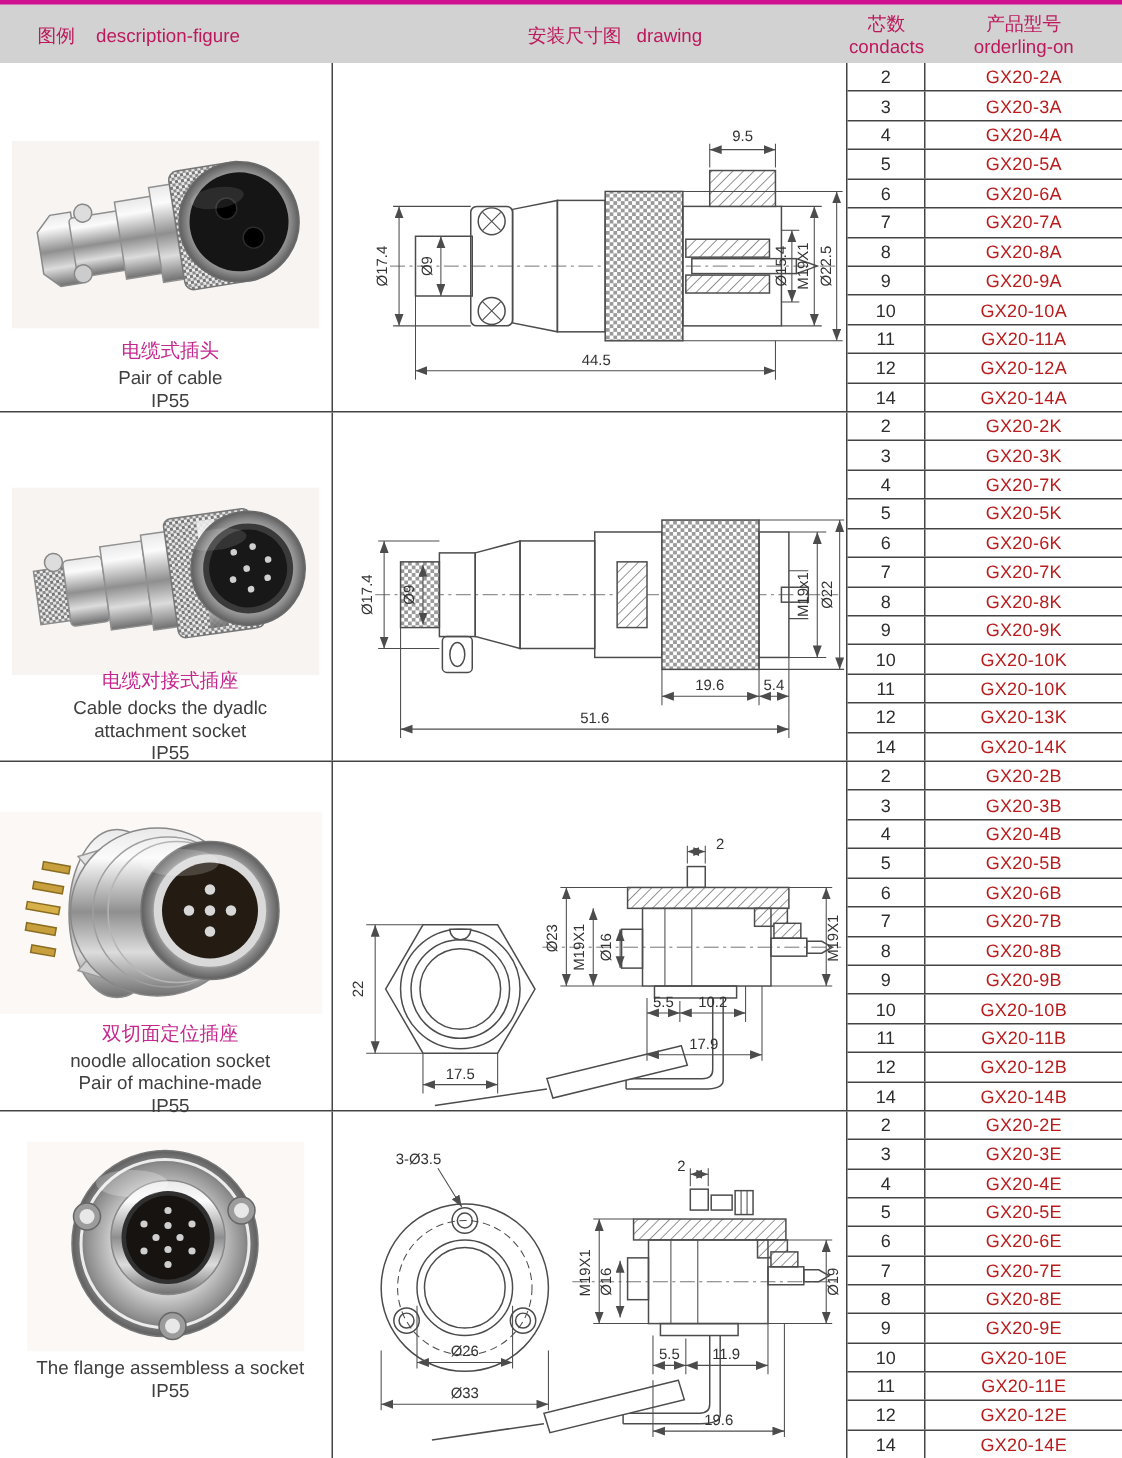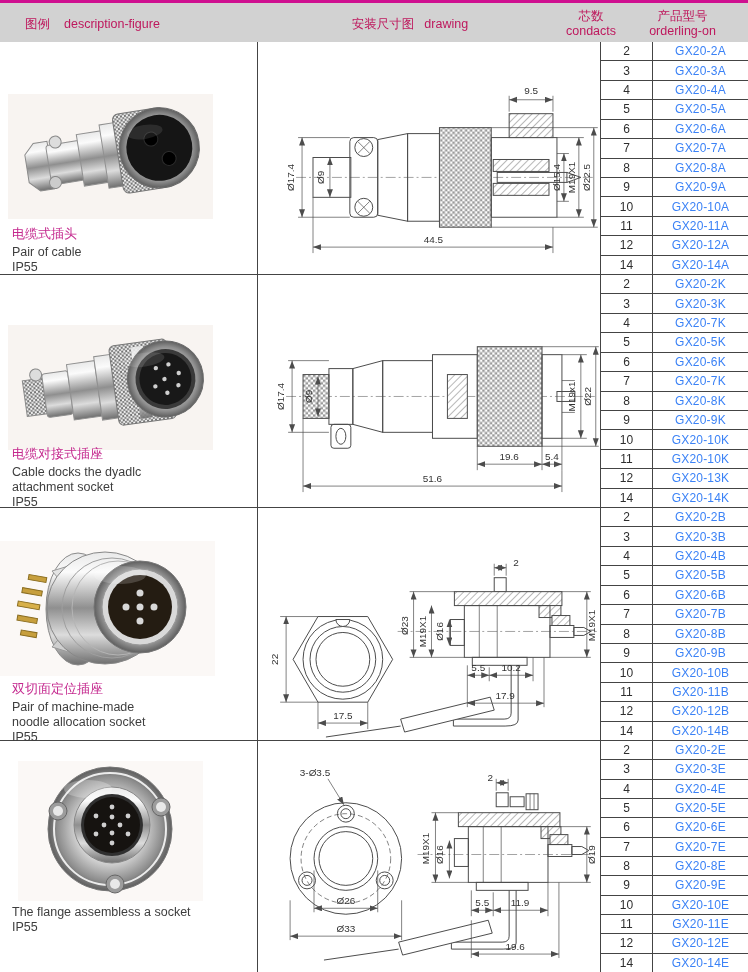--- a/index.html
+++ b/index.html
@@ -11,29 +11,29 @@
   .h-figure{position:absolute;left:25px;top:13px;white-space:nowrap;}
   .h-figure .gap{display:inline-block;width:14px;}
   .h-drawing{position:absolute;left:330px;top:13px;width:160px;text-align:center;white-space:nowrap;}
   .h-two{position:absolute;top:6px;text-align:center;line-height:1.2;}
   .h-cores{left:558px;width:66px;}
   .h-model{left:617px;width:131px;}
   
   .sections{display:flex;flex-direction:column;height:930px;}
   .section{display:flex;border-bottom:1px solid #444;box-sizing:border-box;}
   .section:last-child{border-bottom:none;}
-  .figure-cell{width:258px;border-right:1px solid #444;box-sizing:border-box;position:relative;}
+  .figure-cell{width:222px;border-right:1px solid #444;box-sizing:border-box;position:relative;text-align:center;}
   .drawing-cell{width:343px;border-right:1px solid #444;box-sizing:border-box;position:relative;}
   .model-col{flex:1;display:flex;flex-direction:column;}
   .m-row{flex:1;display:flex;border-bottom:1px solid #444;box-sizing:border-box;}
   .m-row:last-child{border-bottom:none;}
   .m-cores{width:52px;border-right:1px solid #444;box-sizing:border-box;display:flex;
            align-items:center;justify-content:center;font-size:12px;color:#2e2e2e;}
   .m-model{flex:1;display:flex;align-items:center;justify-content:center;
-           font-size:12px;color:#3b82f6;letter-spacing:.2px;}
+           font-size:12px;color:#b91c1c;letter-spacing:.2px;}
   
   .caption{position:absolute;left:12px;right:6px;}
   .cap-zh{color:#c4288e;font-size:13px;margin-bottom:2px;}
   .cap-en{color:#3e3e3e;font-size:12.5px;line-height:1.18;}
   
   .photo{position:absolute;}
   
   .dr{position:absolute;left:0;top:0;}
   .dr .p{fill:none;stroke:#4c4c4c;stroke-width:1;}
   .dr .pw{fill:#fff;stroke:#4c4c4c;stroke-width:1;}
@@ -377,22 +377,22 @@
         <circle cx="140" cy="66" r="32" fill="#241c12"></circle>
         <circle cx="140" cy="52" r="3.5" fill="#d8d8d8"></circle>
             <circle cx="154" cy="66" r="3.5" fill="#d8d8d8"></circle>
         <circle cx="140" cy="80" r="3.5" fill="#d8d8d8"></circle>
             <circle cx="126" cy="66" r="3.5" fill="#d8d8d8"></circle>
         <circle cx="140" cy="66" r="3.5" fill="#d8d8d8"></circle>
         <ellipse cx="120" cy="34" rx="26" ry="9" fill="#fff" opacity=".18"></ellipse>
       </svg>
       <div class="caption" style="top:172px">
         <div class="cap-zh">双切面定位插座</div>
+        <div class="cap-en">noodle allocation socket</div>
         <div class="cap-en">Pair of machine-made</div>
-        <div class="cap-en">noodle allocation socket</div>
         <div class="cap-en">IP55</div>
       </div>
     </div>
     <div class="drawing-cell">
       <svg class="dr" width="342" height="232" viewBox="0 0 343 233">
 
         <polygon class="p" points="35,152 60,109 110,109 135,152 110,195 60,195"></polygon>
         <circle class="p" cx="85" cy="152" r="40"></circle>
             <circle class="p" cx="85" cy="152" r="33"></circle>
             <circle class="p" cx="85" cy="152" r="27"></circle>

